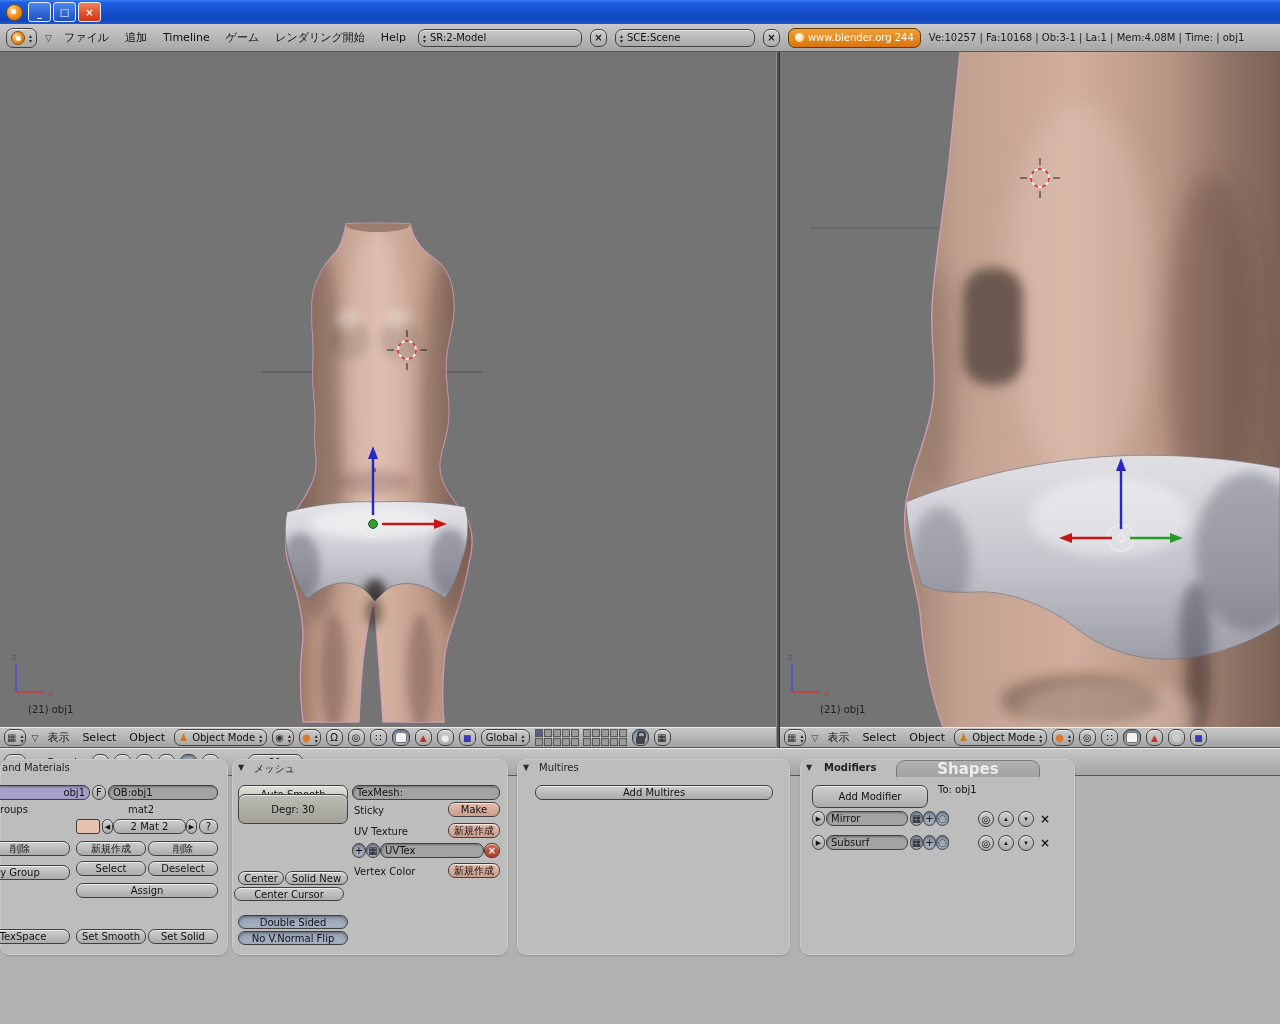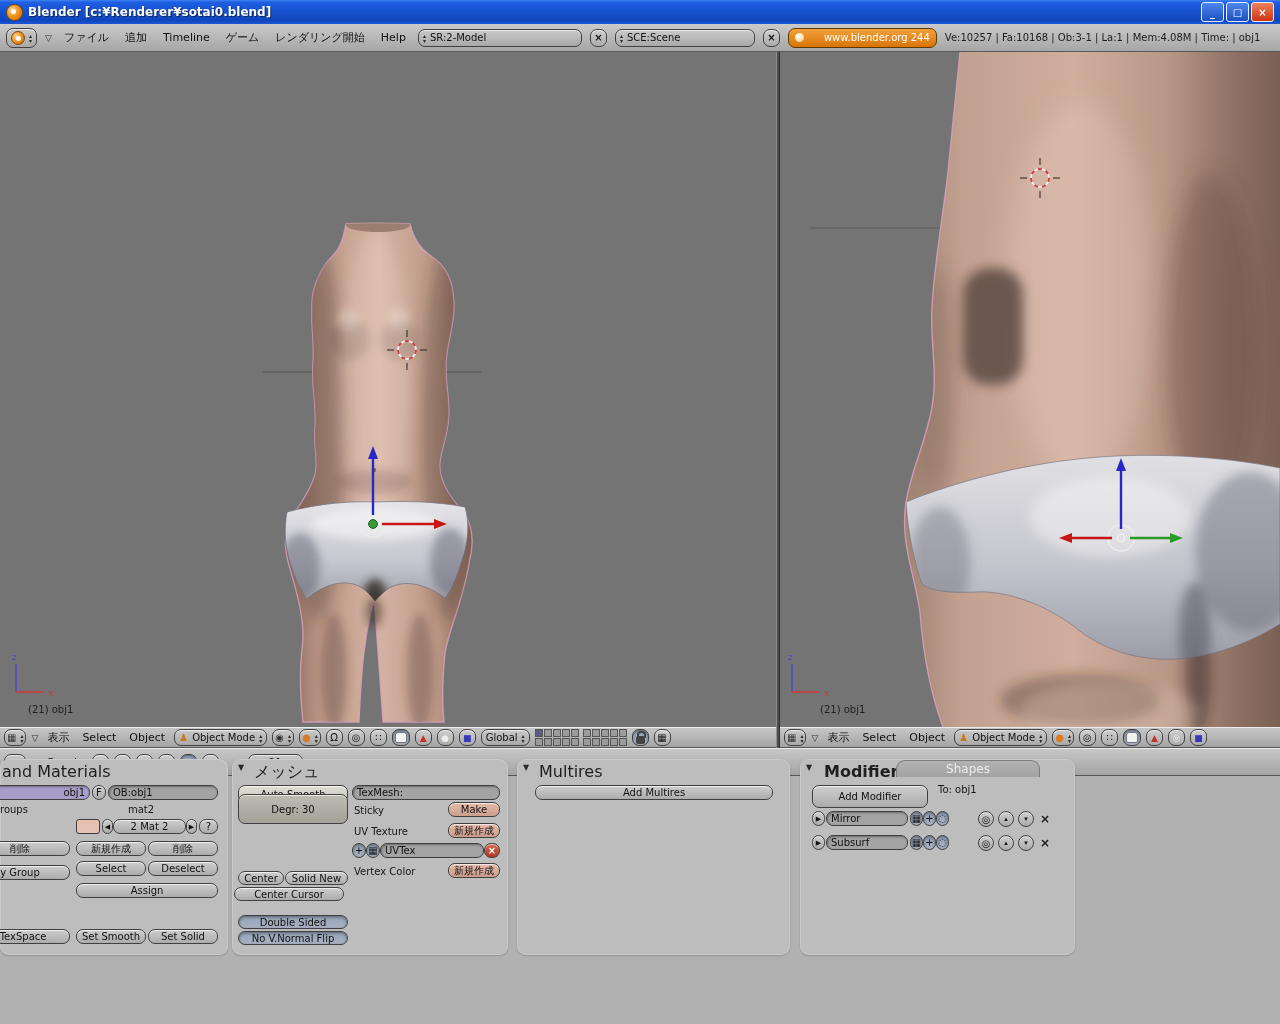--- a/index.html
+++ b/index.html
@@ -33,57 +33,56 @@
   .btn.pressed{background:linear-gradient(#93a1b5,#a9b3c3);box-shadow:inset 0 1px 3px rgba(0,0,0,.4);}
   .btn.redx{background:linear-gradient(#d06a50,#b03a24);color:#fff;font-weight:bold;}
   .field{background:#a3a3a3;border:1px solid #404040;border-radius:7px;
     box-shadow:inset 1px 1px 2px rgba(0,0,0,.35);display:inline-flex;align-items:center;
     padding:0 4px;font-size:10px;color:#101010;box-sizing:border-box;overflow:hidden;white-space:nowrap;}
   .combo{background:linear-gradient(#c9c9c9,#a9a9a9);border:1px solid #404040;border-radius:7px;
     box-shadow:inset 0 1px 0 rgba(255,255,255,.6);display:inline-flex;align-items:center;
     padding:0 4px;font-size:10px;gap:4px;box-sizing:border-box;white-space:nowrap;}
   .arr{display:inline-flex;flex-direction:column;font-size:6px;line-height:5px;color:#2a2a2a;}
   .orange-btn{background:linear-gradient(#f2a13c,#d87408);border:1px solid #5e3a02;border-radius:7px;
-    color:#fff;font-size:10px;display:inline-flex;align-items:center;gap:20px;padding:0 6px;height:18px;}
+    color:#fff;font-size:10px;display:inline-flex;align-items:center;gap:4px;padding:0 6px;height:18px;}
   .stats{font-size:10px;color:#1c1c1c;white-space:nowrap;}
   
   .vp{overflow:hidden;background:#747474;}
   .vp-hdr{background:linear-gradient(#c6c6c6,#a4a4a4);border-top:1px solid #ececec;
     border-bottom:1px solid #565656;display:flex;align-items:center;gap:5px;padding:0 4px;overflow:hidden;}
   .mini{height:17px;min-width:17px;padding:0 2px;}
   .hand{width:10px;height:9px;background:#f2f2f2;border:1px solid #777;border-radius:3px 3px 2px 2px;}
   .layers{display:inline-flex;gap:4px;align-items:center;}
   .lgrp{display:grid;grid-template-columns:repeat(5,8px);grid-auto-rows:8px;gap:1px;}
   .lcell{background:#9b9b9b;border:1px solid #565656;box-sizing:border-box;}
   .lcell.on{background:#5c5c86;}
   .lockicon{width:9px;height:8px;background:#444;border-radius:2px;position:relative;margin-top:4px;}
   .lockicon::before{content:"";position:absolute;left:1px;top:-5px;width:5px;height:5px;
     border:2px solid #444;border-bottom:none;border-radius:4px 4px 0 0;}
   .divider{background:#4f4f4f;border-left:1px solid #8d8d8d;border-right:1px solid #2f2f2f;}
   
   .bw-hdr{background:linear-gradient(#c6c6c6,#a4a4a4);border-top:1px solid #ececec;
     border-bottom:1px solid #565656;display:flex;align-items:center;gap:5px;padding:0 4px;}
   .panel{position:absolute;top:11px;height:196px;background:#bdbdbd;border-radius:9px;
     box-shadow:inset 0 0 0 1px rgba(255,255,255,.22), 0 1px 2px rgba(0,0,0,.18);}
-  .ptitle{font-size:16px;color:#1f1f1f;white-space:nowrap;}
+  .ptitle{font-size:10px;color:#1f1f1f;white-space:nowrap;}
   .tri{font-size:8px;color:#2a2a2a;}
   .lbl{font-size:10px;color:#161616;white-space:nowrap;}
   .rbtn{border-radius:50%;}
   .tab-inactive{background:linear-gradient(#b2b2b2,#a2a2a2);border:1px solid #7d7d7d;border-bottom:none;
-    border-radius:9px 9px 0 0;color:#ececec;font-size:12px;display:flex;align-items:center;justify-content:center;}
+    border-radius:9px 9px 0 0;color:#ececec;font-size:15px;display:flex;align-items:center;justify-content:center;font-weight:bold;}
   svg text{font-family:"DejaVu Sans",sans-serif;}
 </style>
 </head>
 <body>
 
 <div id="app">
 
   <div class="abs titlebar">
     <div class="app-icon"></div>
-    <span class="wtitle">Blender [c:¥Renderer¥sotai0.blend]</span>
     <div class="winbtns">
       <div class="wbtn">
           <span>_</span>
         </div>
       <div class="wbtn">
           <span>□</span>
         </div>
       <div class="wbtn close">
           <span>×</span>
         </div>

